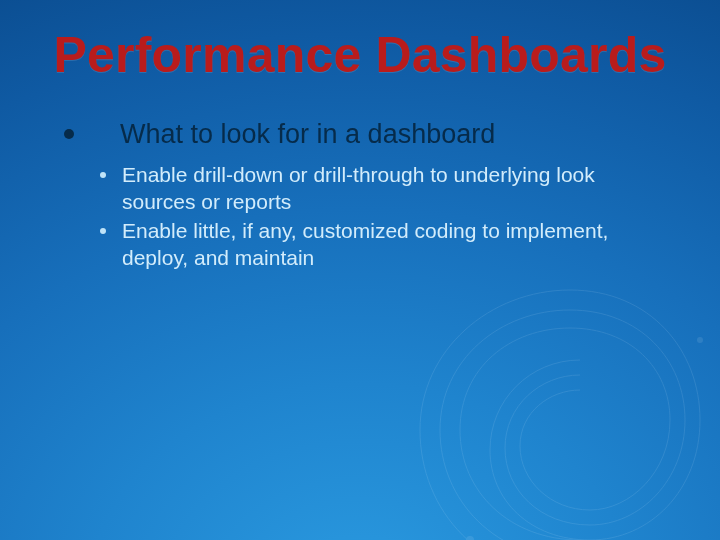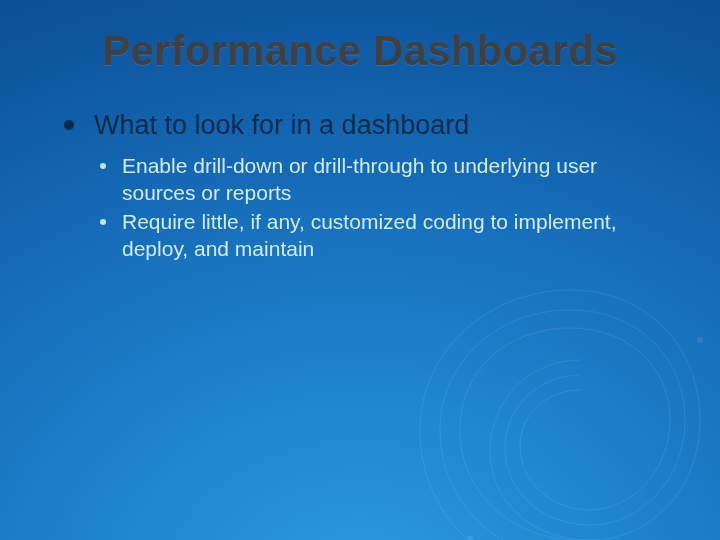--- a/index.html
+++ b/index.html
@@ -23,23 +23,23 @@
 
   .slide {
     position: relative;
     width: 100%;
     height: 100%;
     padding: 28px 48px 40px 64px;
     color: #c7e6f7;
   }
 
   .title {
-    font-size: 42px;
+    font-size: 50px;
     font-weight: 700;
-    color: #404040;
+    color: #b91c1c;
     margin-bottom: 34px;
     letter-spacing: 0.2px;
     text-shadow: 0 1px 0 rgba(255,255,255,0.12);
     line-height: 1.1;
     text-align: center;
     margin-left: -16px;
   }
 
   .top-list {
     list-style: none;
@@ -55,20 +55,21 @@
     top: 12px;
     width: 10px;
     height: 10px;
     background: #062b4a;
     border-radius: 50%;
   }
   .top-text {
     font-size: 27px;
     color: #062b4a;
     line-height: 1.3;
+    margin-left: 26px;
   }
 
   .sub-list {
     list-style: none;
     margin-top: 10px;
     margin-left: 6px;
   }
   .sub-item {
     position: relative;
     padding-left: 22px;
@@ -108,23 +109,23 @@
   <h1 class="title">Performance Dashboards</h1>
 
   <ul class="top-list">
     <li class="top-item">
       <span class="top-bullet"></span>
       <div class="top-text">What to look for in a dashboard</div>
 
       <ul class="sub-list">
         <li class="sub-item">
           <span class="sub-bullet"></span>
-          <span>Enable drill-down or drill-through to underlying user sources or reports</span>
+          <span>Enable drill-down or drill-through to underlying look sources or reports</span>
         </li>
         <li class="sub-item">
           <span class="sub-bullet"></span>
-          <span>Require little, if any, customized coding to implement, deploy, and maintain</span>
+          <span>Enable little, if any, customized coding to implement, deploy, and maintain</span>
         </li>
       </ul>
     </li>
   </ul>
 
 </div>
 
 </body></html>

